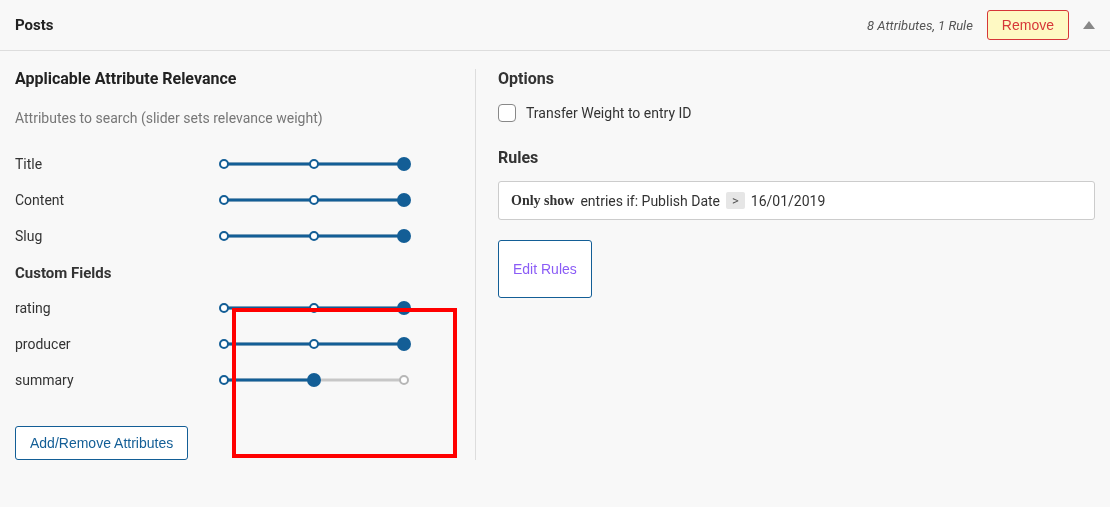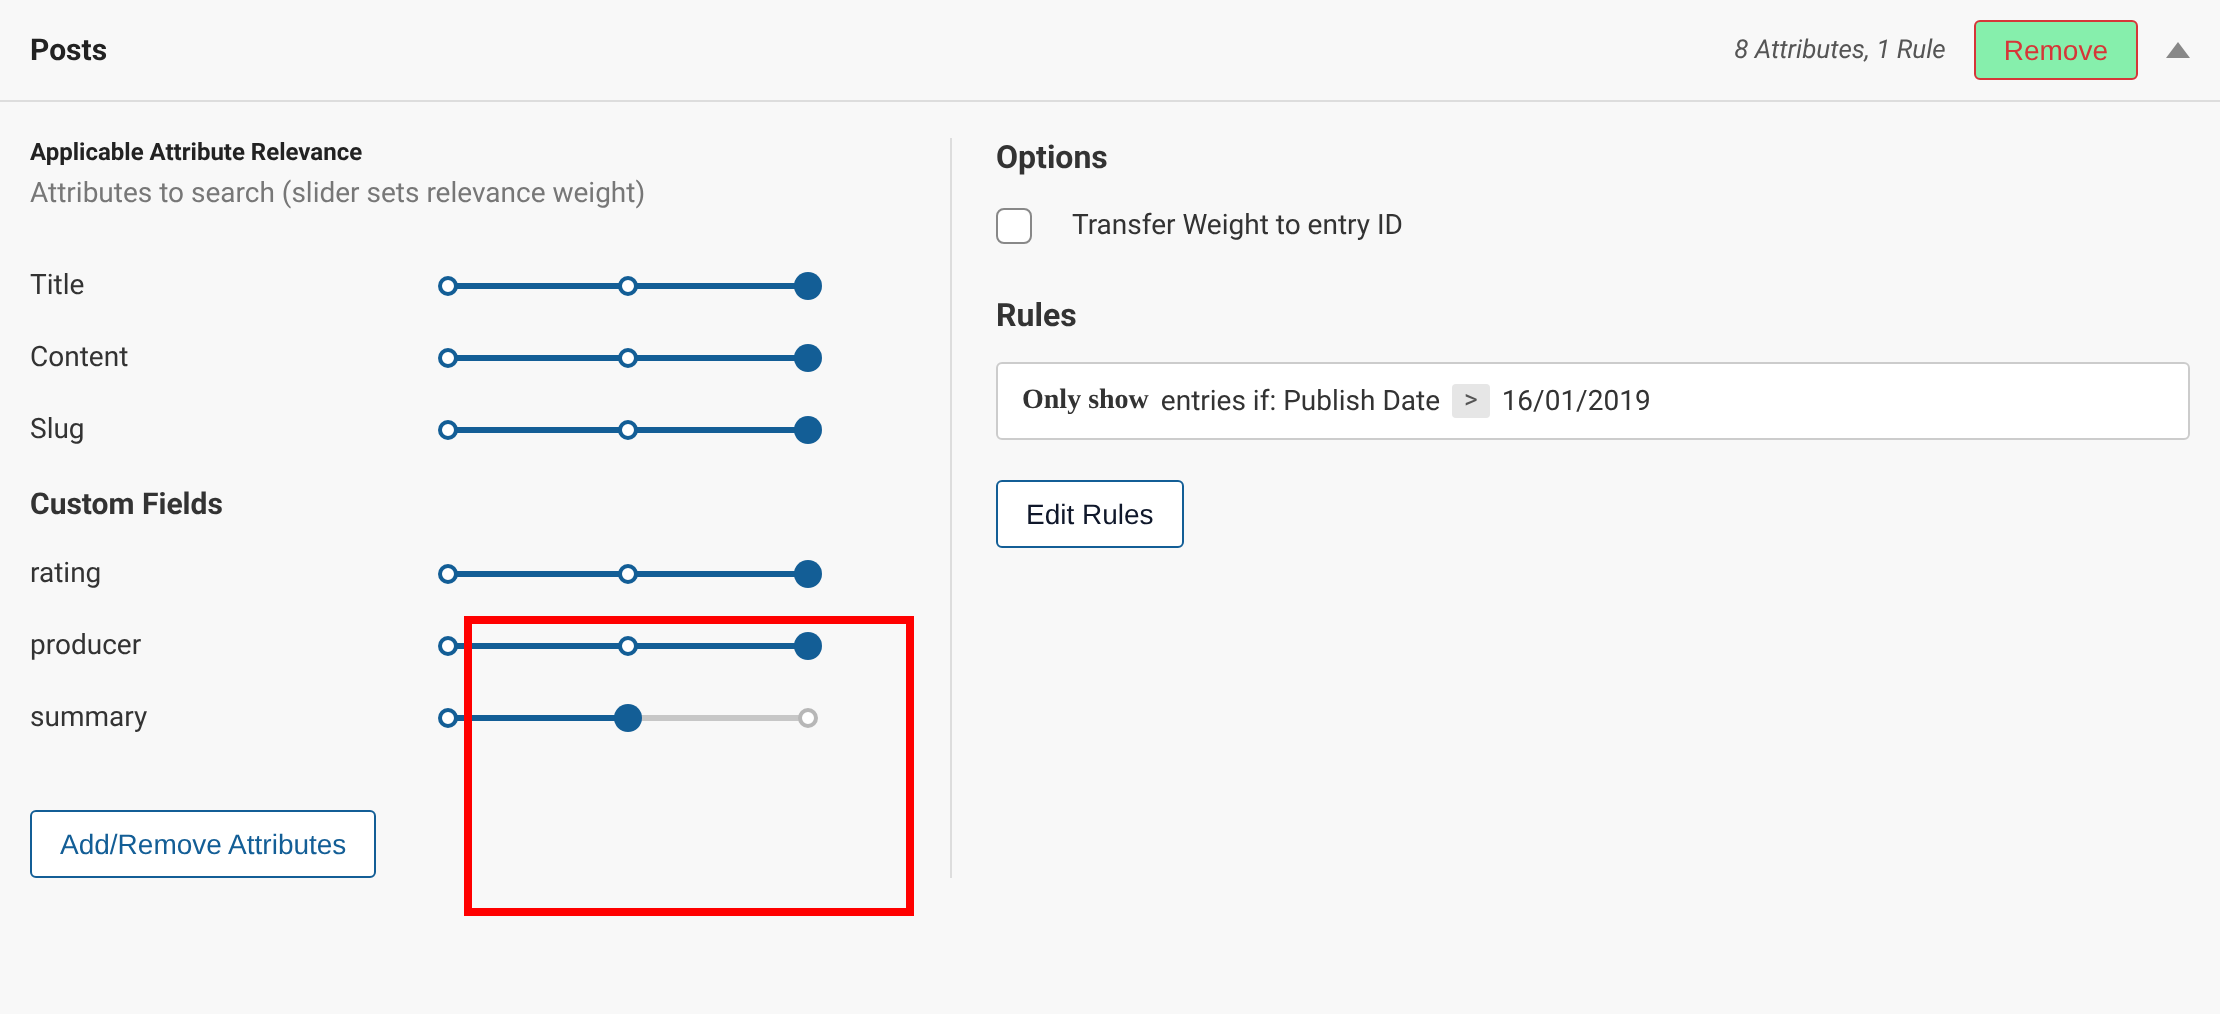--- a/index.html
+++ b/index.html
@@ -16,38 +16,38 @@
     align-items: center;
     padding: 10px 15px;
     border-bottom: 1px solid #ddd;
   }
   .header-title { font-weight: 700; font-size: 15px; color: #222; flex: 0 0 auto; }
   .header-right { margin-left: auto; display: flex; align-items: center; gap: 14px; }
   .header-meta { font-style: italic; color: #555; font-size: 13px; margin-left: 20px; }
   .remove-btn {
     border: 1px solid #d63638;
     color: #d63638;
-    background: #86efac;
+    background: #fef9c3;
     padding: 6px 14px;
     border-radius: 3px;
     font-size: 14px;
     cursor: pointer;
   }
   .caret-up {
     width: 0; height: 0;
     border-left: 6px solid transparent;
     border-right: 6px solid transparent;
     border-bottom: 8px solid #888;
     cursor: pointer;
   }
   .body { display: flex; padding: 18px 15px 15px 15px; }
   .col-left { width: 460px; padding-right: 20px; }
   .divider { width: 1px; background: #ddd; margin: 0 22px 0 0; }
   .col-right { flex: 1; padding-left: 0; }
-  .section-title { font-weight: 700; font-size: 12px; color: #222; margin: 0 0 6px 0; }
+  .section-title { font-weight: 700; font-size: 16px; color: #222; margin: 0 0 22px 0; }
   .section-sub { color: #777; font-size: 14px; margin-bottom: 20px; }
   .attr-rows { }
   .attr-row { display: flex; align-items: center; height: 36px; gap: 24px; }
   .attr-label { width: 180px; color: #333; font-size: 14px; }
   .slider-wrap { position: relative; width: 190px; height: 20px; }
   .slider-track {
     position: absolute; top: 50%; left: 5px; right: 5px; height: 3px;
     background: #c7c7c7; transform: translateY(-50%); border-radius: 2px;
   }
   .slider-fill {
@@ -75,21 +75,21 @@
     margin-top: 28px;
     border: 1px solid #135e96;
     color: #135e96;
     background: #fff;
     padding: 8px 14px;
     border-radius: 3px;
     font-size: 14px;
     cursor: pointer;
   }
   .opt-title { font-weight: 700; font-size: 16px; margin: 0 0 16px 0; }
-  .checkbox-row { display: flex; align-items: center; gap: 20px; margin-bottom: 26px; }
+  .checkbox-row { display: flex; align-items: center; gap: 10px; margin-bottom: 26px; }
   .checkbox {
     width: 18px; height: 18px; border: 1px solid #888; border-radius: 4px; background: #fff;
   }
   .checkbox-label { font-size: 14px; color: #333; }
   .rules-title { font-weight: 700; font-size: 16px; margin: 0 0 14px 0; }
   .rule-box {
     border: 1px solid #ccc;
     background: #fff;
     border-radius: 3px;
     padding: 10px 12px;
@@ -103,23 +103,23 @@
   .chip {
     background: #e6e6e6;
     padding: 1px 6px;
     border-radius: 2px;
     color: #555;
     font-size: 13px;
   }
   .edit-rules-btn {
     margin-top: 20px;
     border: 1px solid #135e96;
-    color: #0f172a;
+    color: #8b5cf6;
     background: #fff;
-    padding: 8px 14px;
+    padding: 20px 14px;
     border-radius: 3px;
     font-size: 14px;
     cursor: pointer;
   }
 </style>
 </head>
 <body>
 
 <div class="page">
   <div class="header">

